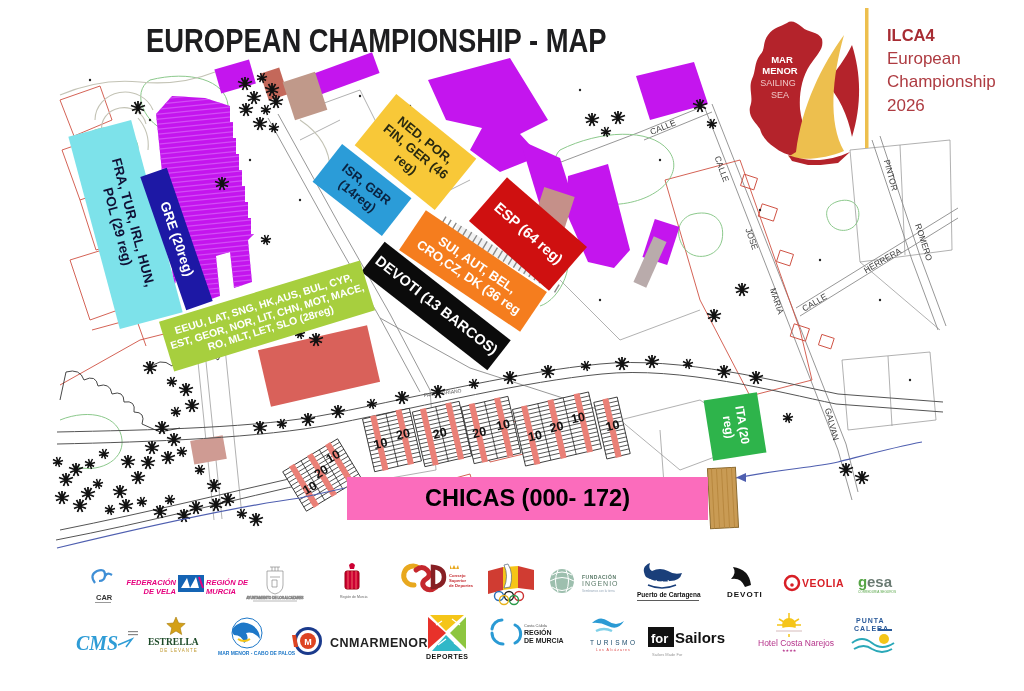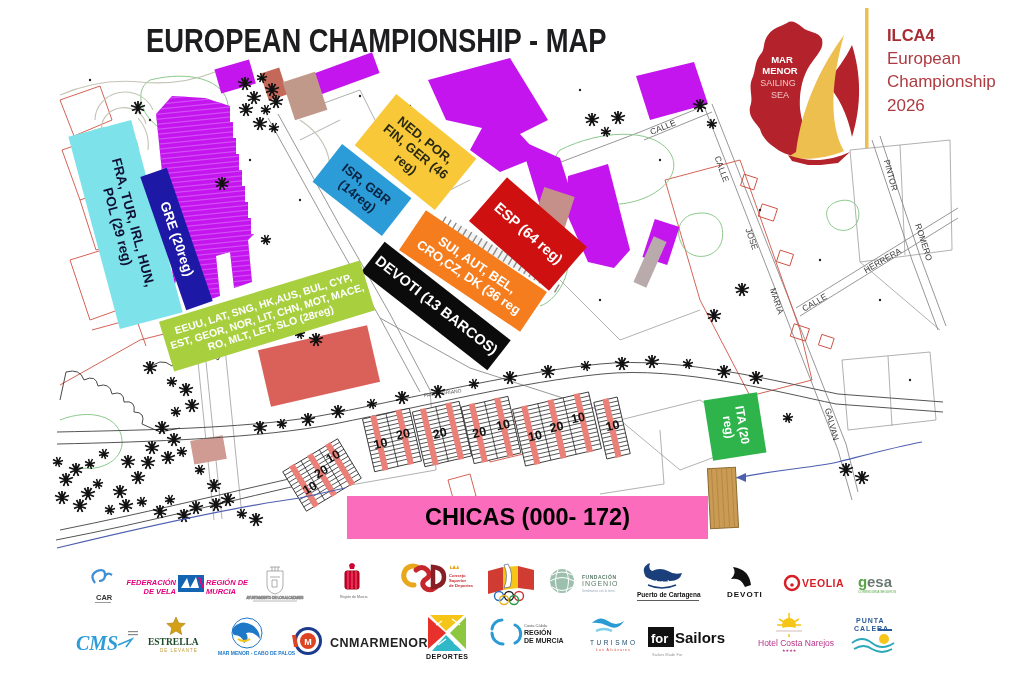--- a/index.html
+++ b/index.html
@@ -351,21 +351,21 @@
 <div class="box" style="left:400px;top:247px;width:146px;height:48px;transform:rotate(34deg);background:#f57d1e;color:#fff;font-size:13px;">SUI, AUT, BEL,<br>CRO,CZ, DK (36 reg</div>
 
 <div class="box" style="left:356px;top:287px;width:160px;height:38px;transform:rotate(38deg);background:#0b0b0b;color:#fff;font-size:14.5px;">DEVOTI (13 BARCOS)</div>
 
 <div class="box" style="left:162px;top:290px;width:210px;height:52px;transform:rotate(-17deg);background:#a7cf3e;color:#fff;font-size:10.5px;">EEUU, LAT, SNG, HK,AUS, BUL, CYP,<br>EST, GEOR, NOR, LIT, CHN, MOT, MACE,<br>RO, MLT, LET, SLO (28reg)</div>
 
 <div class="box" style="left:708px;top:396px;width:54px;height:61px;transform:rotate(-9deg);background:#2eb44b;color:#fff;font-size:12px;">
       <span style="display:block;transform:rotate(90deg);white-space:nowrap;">ITA (20<br>reg)</span>
     </div>
 
-<div class="box" style="left:347px;top:496px;width:361px;height:43px;transform:rotate(0deg);background:#fb6cbc;color:#000;font-size:23.5px;">CHICAS (000- 172)</div>
+<div class="box" style="left:347px;top:477px;width:361px;height:43px;transform:rotate(0deg);background:#fb6cbc;color:#000;font-size:23.5px;">CHICAS (000- 172)</div>
 
 <svg class="abs" style="left:0;top:555px" width="1024" height="136" viewBox="0 0 1024 136">
 
 <g>
         <path d="M95,28 q-6,-8 2,-12 q8,-3 8,4 q0,6 -6,6 M104,24 q2,-8 8,-4" stroke="#3f8fd6" stroke-width="2.2" fill="none"></path>
         <text x="96" y="45" font-size="7.5" font-weight="bold" fill="#333">CAR</text>
         <rect x="95" y="47" width="16" height="1" fill="#999"></rect>
       </g>
 
 <g>

